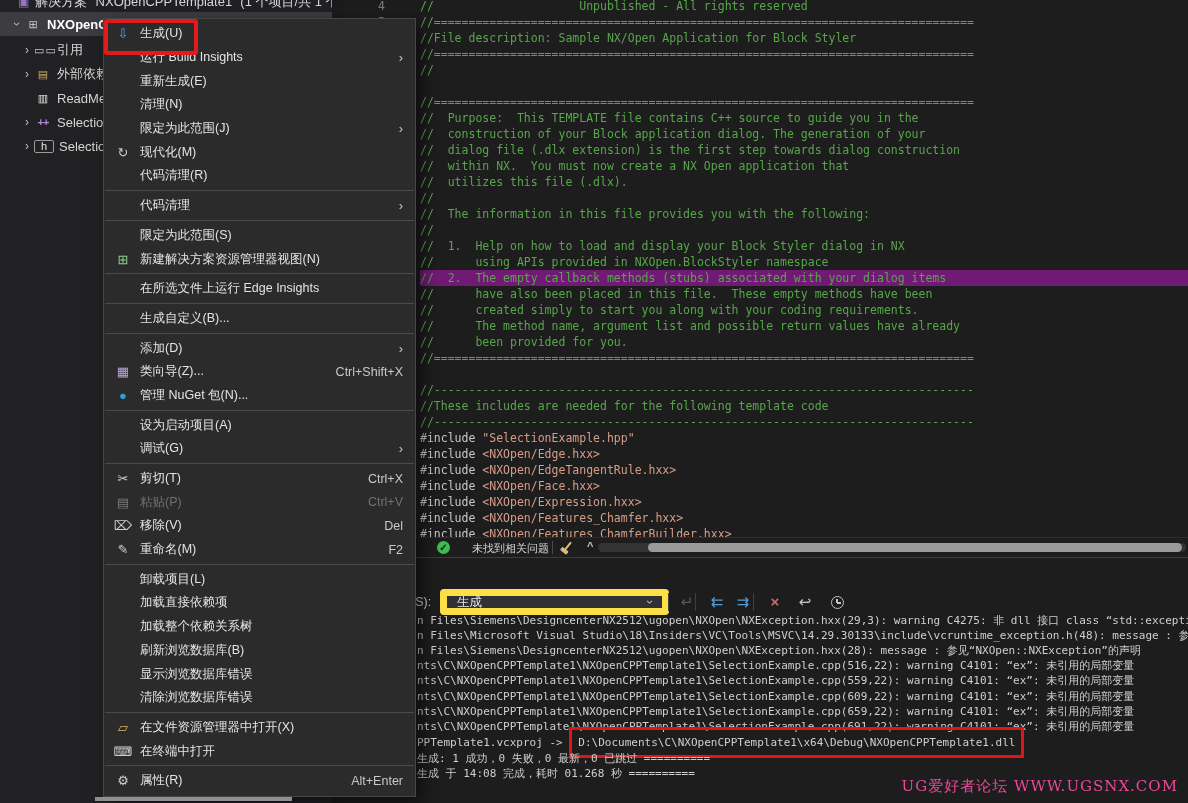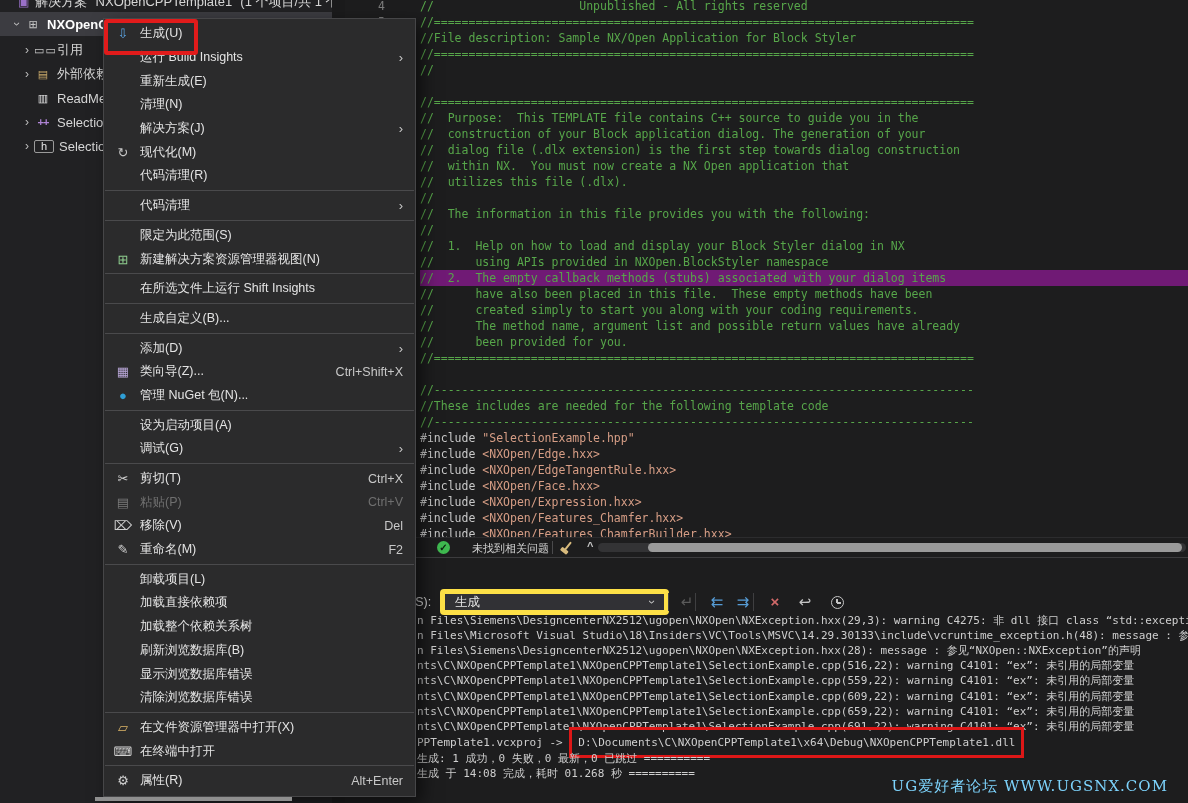--- a/index.html
+++ b/index.html
@@ -44,21 +44,21 @@
          transform:rotate(38deg);border-radius:1px;}
   .broom::after{content:"";position:absolute;left:-3px;top:9px;width:8px;height:4px;background:#d7ba7d;border-radius:1px;}
   .e-up{position:absolute;left:242px;top:2px;color:#c5c5c5;font-size:11px;font-weight:bold;}
   .hscroll-track{position:absolute;left:253px;right:2px;top:5px;height:9px;background:#333335;border-radius:5px;}
   .hscroll-thumb{position:absolute;left:50px;right:4px;top:0;height:9px;background:#9a9a9a;border-radius:5px;}
   
   .outpanel{position:absolute;left:345px;top:557px;width:843px;height:246px;background:#1d1d1e;
             border-top:1px solid #3c3c3e;overflow:hidden;}
   .olabel{position:absolute;left:66px;top:37px;font-size:12.5px;color:#d0d0d0;}
   .dropdown{position:absolute;left:95px;top:31px;width:229px;height:26px;background:#313135;
-            border:5px solid #fde047;border-radius:4px;display:flex;align-items:center;
+            border:7px solid #fde047;border-radius:4px;display:flex;align-items:center;
             padding:0 10px;box-sizing:border-box;font-size:12.5px;color:#e8e8e8;}
   .dropdown .dchev{margin-left:auto;color:#c5c5c5;transform:rotate(90deg);font-size:12px;}
   .otb-sep{position:absolute;top:35px;width:1px;height:18px;background:#3f3f41;}
   .otb{position:absolute;top:31px;height:26px;font-size:15px;line-height:26px;text-align:center;width:24px;}
   .clockicn{position:absolute;top:38px;width:11px;height:11px;border:1.5px solid #c5c5c5;border-radius:50%;}
   .clockicn::before{content:"";position:absolute;left:4px;top:2px;width:1.5px;height:4px;background:#c5c5c5;}
   .clockicn::after{content:"";position:absolute;left:5px;top:5px;width:4px;height:1.5px;background:#c5c5c5;}
   .olines{position:absolute;left:0;top:50px;right:0;bottom:0;}
   .oline{position:absolute;left:72px;white-space:pre;font-family:"DejaVu Sans Mono",monospace;
          font-size:11px;color:#cfcfcf;}
@@ -88,22 +88,22 @@
   [data-name="terminal-icon"]{color:#cfcfcf;}
   [data-name="properties-icon"]{color:#cfcfcf;}
   [data-name="jump-to-previous-icon"]{color:#5a5a5a;}
   [data-name="previous-message-icon"]{color:#569cd6;}
   [data-name="next-message-icon"]{color:#569cd6;}
   [data-name="clear-all-icon"]{color:#d16969;font-weight:bold;}
   [data-name="word-wrap-icon"]{color:#c5c5c5;}
   
   .rbox{position:absolute;border:4px solid #e11b1b;border-radius:3px;z-index:20;}
   .rb1{left:104px;top:19px;width:86px;height:28px;}
-  .watermark{position:absolute;right:20px;top:777px;font-family:"DejaVu Serif",serif;
-             font-size:15px;color:#7dd3fc;z-index:5;letter-spacing:1px;margin-left:16px;}
+  .watermark{position:absolute;right:10px;top:777px;font-family:"DejaVu Serif",serif;
+             font-size:15px;color:#ec4899;z-index:5;letter-spacing:1px;margin-left:16px;}
 </style>
 </head>
 <body>
 
 <div class="app" data-name="vs-ide-window">
 
   <div class="sidebar" data-name="solution-explorer">
     <div class="trow sol-row" data-name="solution-node">
       <span class="sol-icn" data-name="solution-icon">▣</span>
       <span class="lbl" data-name="solution-label">解决方案 "NXOpenCPPTemplate1" (1 个项目/共 1 个项目)</span>
@@ -241,21 +241,21 @@
       <div class="mi" data-name="menu-item-重新生成e">
         <span class="ic" data-name="menu-item-icon-empty"></span>
         <span class="lbl" data-name="menu-item-label">重新生成(E)</span>
       </div>
       <div class="mi" data-name="menu-item-清理n">
         <span class="ic" data-name="menu-item-icon-empty"></span>
         <span class="lbl" data-name="menu-item-label">清理(N)</span>
       </div>
       <div class="mi" data-name="menu-item-仅用于项目j">
         <span class="ic" data-name="menu-item-icon-empty"></span>
-        <span class="lbl" data-name="menu-item-label">解决方案(J)</span>
+        <span class="lbl" data-name="menu-item-label">限定为此范围(J)</span>
         <span class="sub" data-name="submenu-arrow-icon">›</span>
       </div>
       <div class="mi" data-name="menu-item-现代化m">
         <span class="ic" data-name="modernize-icon">↻</span>
         <span class="lbl" data-name="menu-item-label">现代化(M)</span>
       </div>
       <div class="mi" data-name="menu-item-重定向项目r">
         <span class="ic" data-name="menu-item-icon-empty"></span>
         <span class="lbl" data-name="menu-item-label">代码清理(R)</span>
       </div>
@@ -270,21 +270,21 @@
         <span class="ic" data-name="menu-item-icon-empty"></span>
         <span class="lbl" data-name="menu-item-label">限定为此范围(S)</span>
       </div>
       <div class="mi" data-name="menu-item-新建解决方案资源管理器视图n">
         <span class="ic" data-name="new-view-icon">⊞</span>
         <span class="lbl" data-name="menu-item-label">新建解决方案资源管理器视图(N)</span>
       </div>
       <div class="msep" data-name="menu-separator"></div>
       <div class="mi" data-name="menu-item-在所选文件上运行buildinsights">
         <span class="ic" data-name="menu-item-icon-empty"></span>
-        <span class="lbl" data-name="menu-item-label">在所选文件上运行 Shift Insights</span>
+        <span class="lbl" data-name="menu-item-label">在所选文件上运行 Edge Insights</span>
       </div>
       <div class="msep" data-name="menu-separator"></div>
       <div class="mi" data-name="menu-item-生成自定义b">
         <span class="ic" data-name="menu-item-icon-empty"></span>
         <span class="lbl" data-name="menu-item-label">生成自定义(B)...</span>
       </div>
       <div class="msep" data-name="menu-separator"></div>
       <div class="mi" data-name="menu-item-添加d">
         <span class="ic" data-name="menu-item-icon-empty"></span>
         <span class="lbl" data-name="menu-item-label">添加(D)</span>

